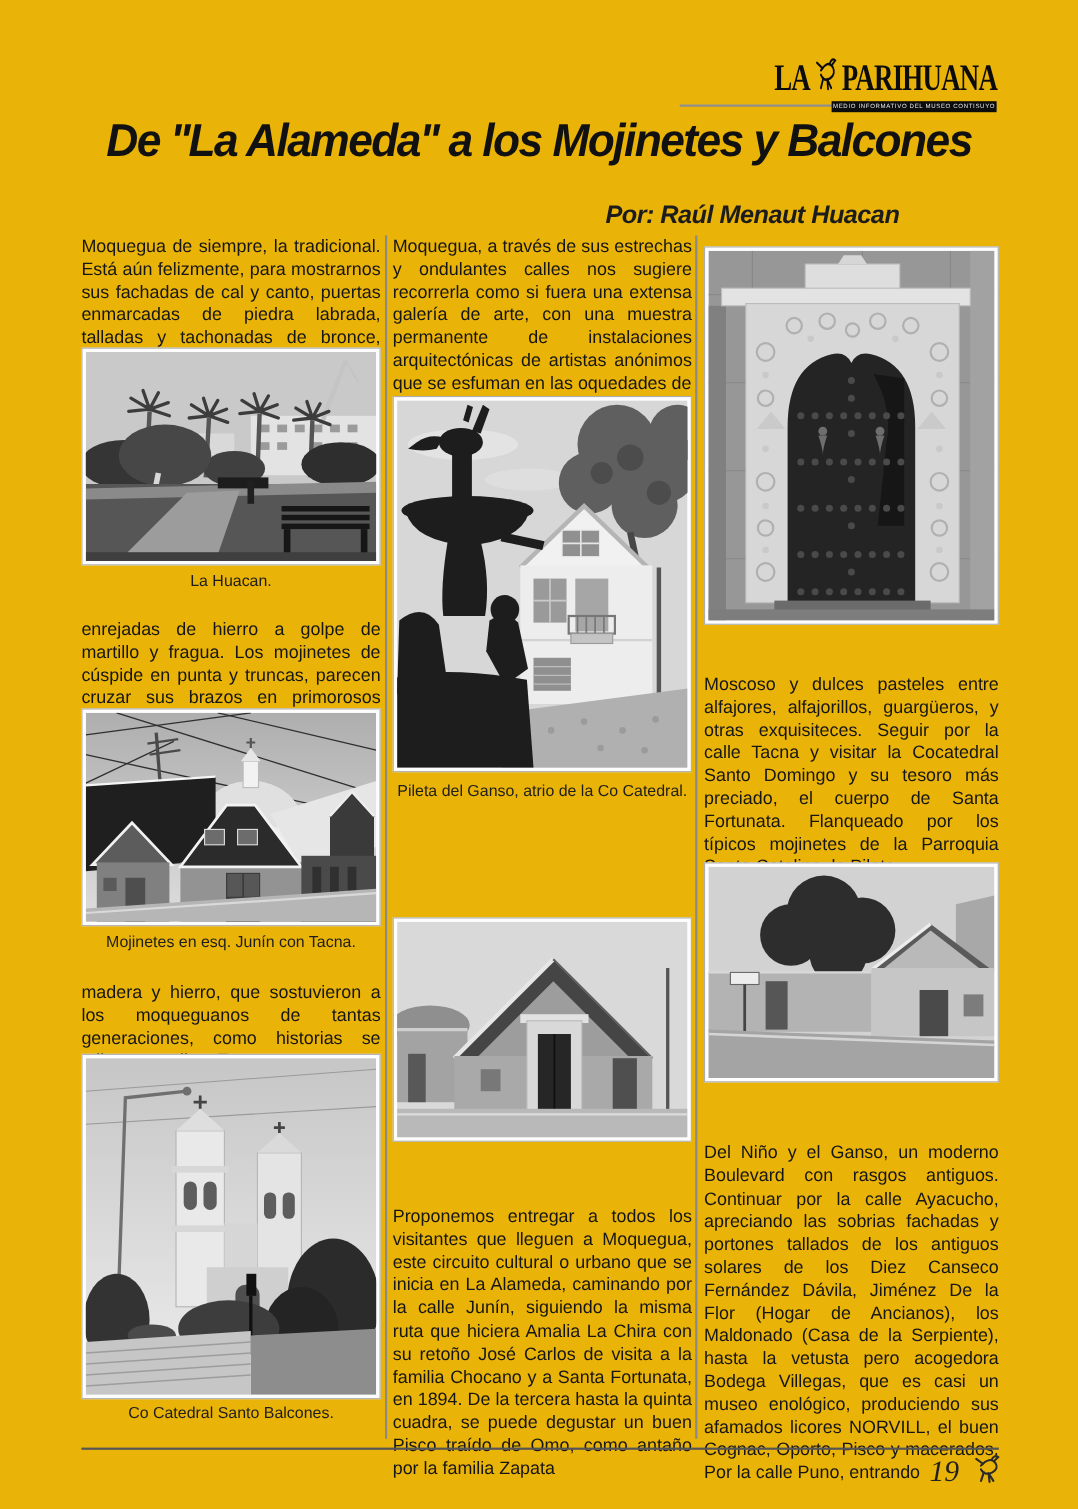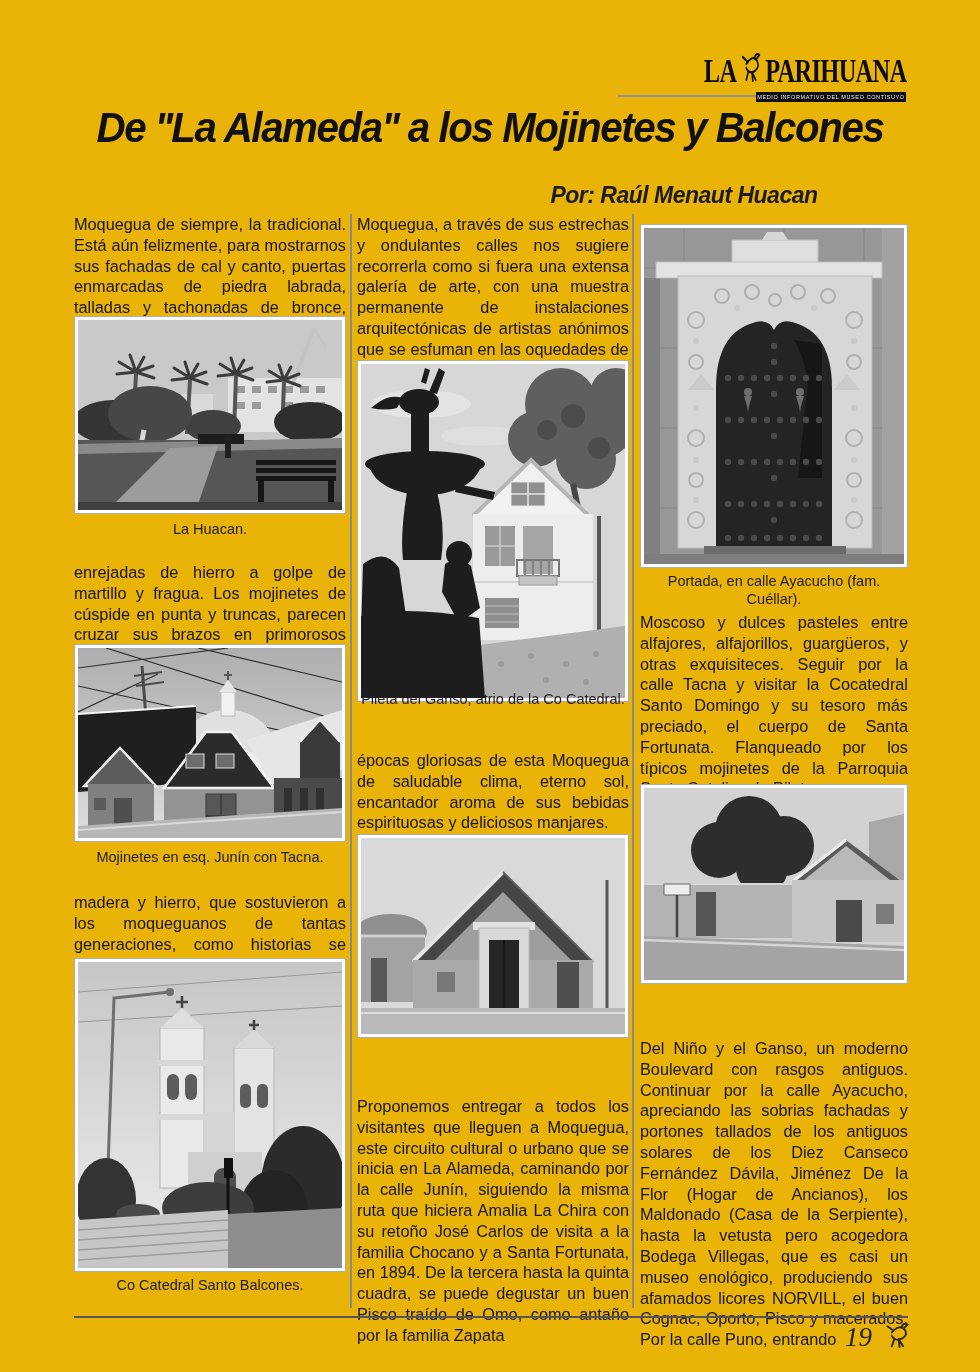--- a/index.html
+++ b/index.html
@@ -49,21 +49,21 @@
   .photo svg{display:block;}
   .caption{
     position:absolute;left:0;right:0;margin:0;text-align:center;
     font-size:14.5px;line-height:18px;color:#1e1e1e;
   }
   
   .c1-p1{top:2px;} .c1-ph1{top:104px;} .c1-cap1{top:308px;}
   .c1-p2{top:350px;} .c1-ph2{top:432px;} .c1-cap2{top:636px;}
   .c1-p3{top:680px;} .c1-ph3{top:746px;} .c1-cap3{top:1064px;}
   
-  .c2-p1{top:2px;} .c2-ph1{top:148px;} .c2-cap1{top:478px;}
+  .c2-p1{top:2px;} .c2-ph1{top:148px;} .c2-cap1{top:499px;}
   .c2-p2{top:538px;} .c2-ph2{top:622px;} .c2-cap2{top:828px;left:8px;right:8px;}
   .c2-p3{top:884px;}
   
   .c3-ph1{top:12px;} .c3-cap1{top:360px;} .c3-p1{top:400px;}
   .c3-ph2{top:572px;} .c3-cap2{top:776px;left:20px;right:20px;}
   .c3-p2{top:826px;}
   
   .footer-rule{position:absolute;top:1316px;left:74px;width:834px;height:2px;background:#555;}
   .page-number{
     position:absolute;top:1322px;right:108px;font-family:"Liberation Serif",serif;
@@ -320,21 +320,20 @@
           <path d="M96 120 l38 8 -2 8 -38 -8 z"></path>
           <circle cx="98" cy="190" r="13"></circle>
           <path d="M84 200 q15 -9 26 2 l9 42 -21 15 -17 -31 z"></path>
           <path d="M2 200 q22 -17 36 4 l7 48 -45 15 z"></path>
           <path d="M0 252 q42 -11 118 2 l6 80 H0 z"></path>
         </g>
       </svg>
     </figure>
     <figcaption class="caption c2-cap1">Pileta del Ganso, atrio de la Co Catedral.</figcaption>
 
-    <p class="c2-p2">épocas gloriosas de esta Moquegua de saludable clima, eterno sol, encantador aroma de sus bebidas espirituosas y deliciosos manjares.</p>
 
     <figure class="photo c2-ph2" style="width:272px;">
       <svg width="264" height="196" viewBox="0 0 264 196">
         <rect width="264" height="196" fill="#d9d9d9"></rect>
         <ellipse cx="30" cy="94" rx="36" ry="18" fill="#8f8f8f"></ellipse>
         <rect x="0" y="98" width="64" height="66" fill="#a3a3a3"></rect>
         <path d="M0 98 h64" stroke="#cfcfcf" stroke-width="3"></path>
         <rect x="10" y="120" width="16" height="44" fill="#585858"></rect>
         <polygon points="52,124 142,34 232,124" fill="#454545"></polygon>
         <path d="M52 124 L142 34" stroke="#e6e6e6" stroke-width="4" fill="none"></path>
@@ -454,21 +453,20 @@
         <g fill="#6e6e6e">
           <circle cx="104" cy="164" r="4"></circle>
             <path d="M100 168 q4 12 4 18 q0 -6 4 -18 z"></path>
           <circle cx="156" cy="164" r="4"></circle>
             <path d="M152 168 q4 12 4 18 q0 -6 4 -18 z"></path>
         </g>
         <rect x="60" y="318" width="142" height="10" fill="#6b6b6b"></rect>
         <rect x="0" y="326" width="260" height="10" fill="#7d7d7d"></rect>
       </svg>
     </figure>
-    <figcaption class="caption c3-cap1">Portada, en calle Ayacucho (fam. Cuéllar).</figcaption>
 
     <p class="c3-p1">Moscoso y dulces pasteles entre alfajores, alfajorillos, guargüeros, y otras exquisiteces. Seguir por la calle Tacna y visitar la  Cocatedral Santo Domingo y su tesoro más preciado, el cuerpo de Santa Fortunata. Flanqueado por los típicos mojinetes de la Parroquia Santa Catalina, la Pileta</p>
 
     <figure class="photo c3-ph2" style="width:268px;">
       <svg width="260" height="192" viewBox="0 0 260 192">
         <rect width="260" height="192" fill="#d2d2d2"></rect>
         <polygon points="225,34 260,26 260,94 225,94" fill="#a8a8a8"></polygon>
         <g fill="#2d2d2d">
           <circle cx="105" cy="42" r="34"></circle>
             <circle cx="140" cy="58" r="30"></circle>

